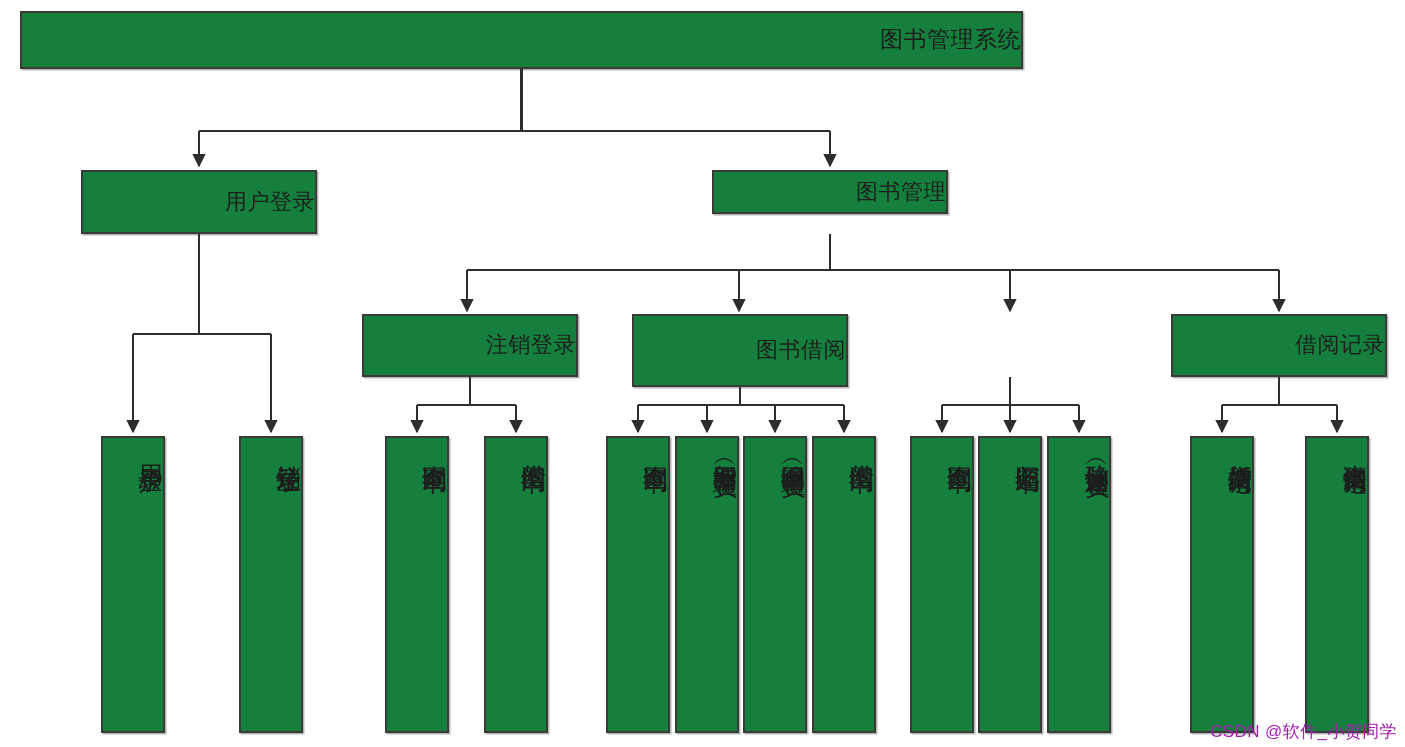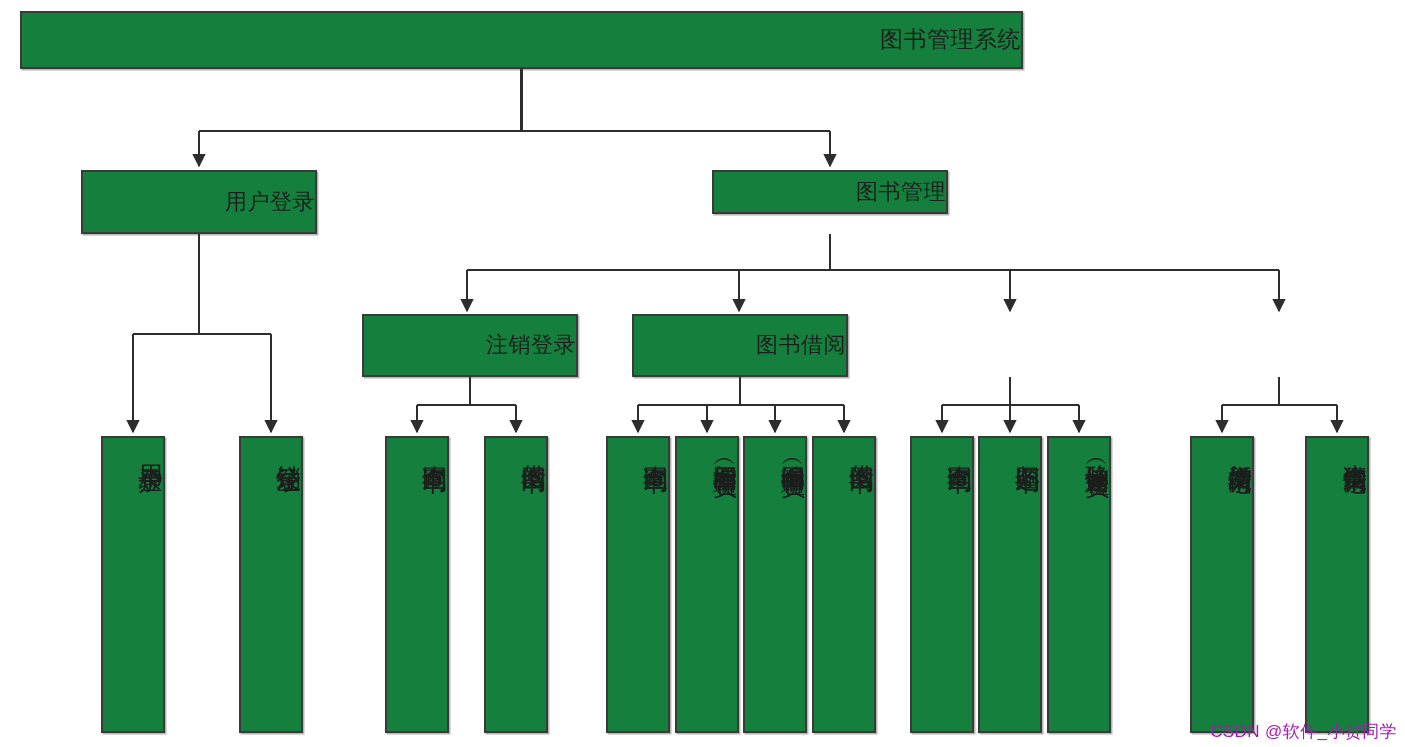--- a/index.html
+++ b/index.html
@@ -142,22 +142,25 @@
   <div class="node horiz" style="left:81px; top:170px; width:236px; height:64px;">
     <span class="lbl">用户登录</span>
   </div>
   <div class="node horiz" style="left:712px; top:170px; width:236px; height:44px;">
     <span class="lbl">图书管理</span>
   </div>
 
   <div class="node horiz" style="left:362px; top:314px; width:216px; height:63px;">
     <span class="lbl">注销登录</span>
   </div>
-  <div class="node horiz" style="left:632px; top:314px; width:216px; height:63px;">
+  <div class="node horiz" style="left:632px; top:314px; width:216px; height:73px;">
     <span class="lbl">图书借阅</span>
+  </div>
+  <div class="node horiz" style="left:1171px; top:314px; width:216px; height:63px;">
+    <span class="lbl">借阅记录</span>
   </div>
 
   <div class="node vert" style="left:101px; top:436px; width:64px; height:297px;">
     <span class="lbl">用户登录</span>
   </div>
   <div class="node vert" style="left:239px; top:436px; width:64px; height:297px;">
     <span class="lbl">注销登录</span>
   </div>
 
   <div class="node vert" style="left:385px; top:436px; width:64px; height:297px;">

